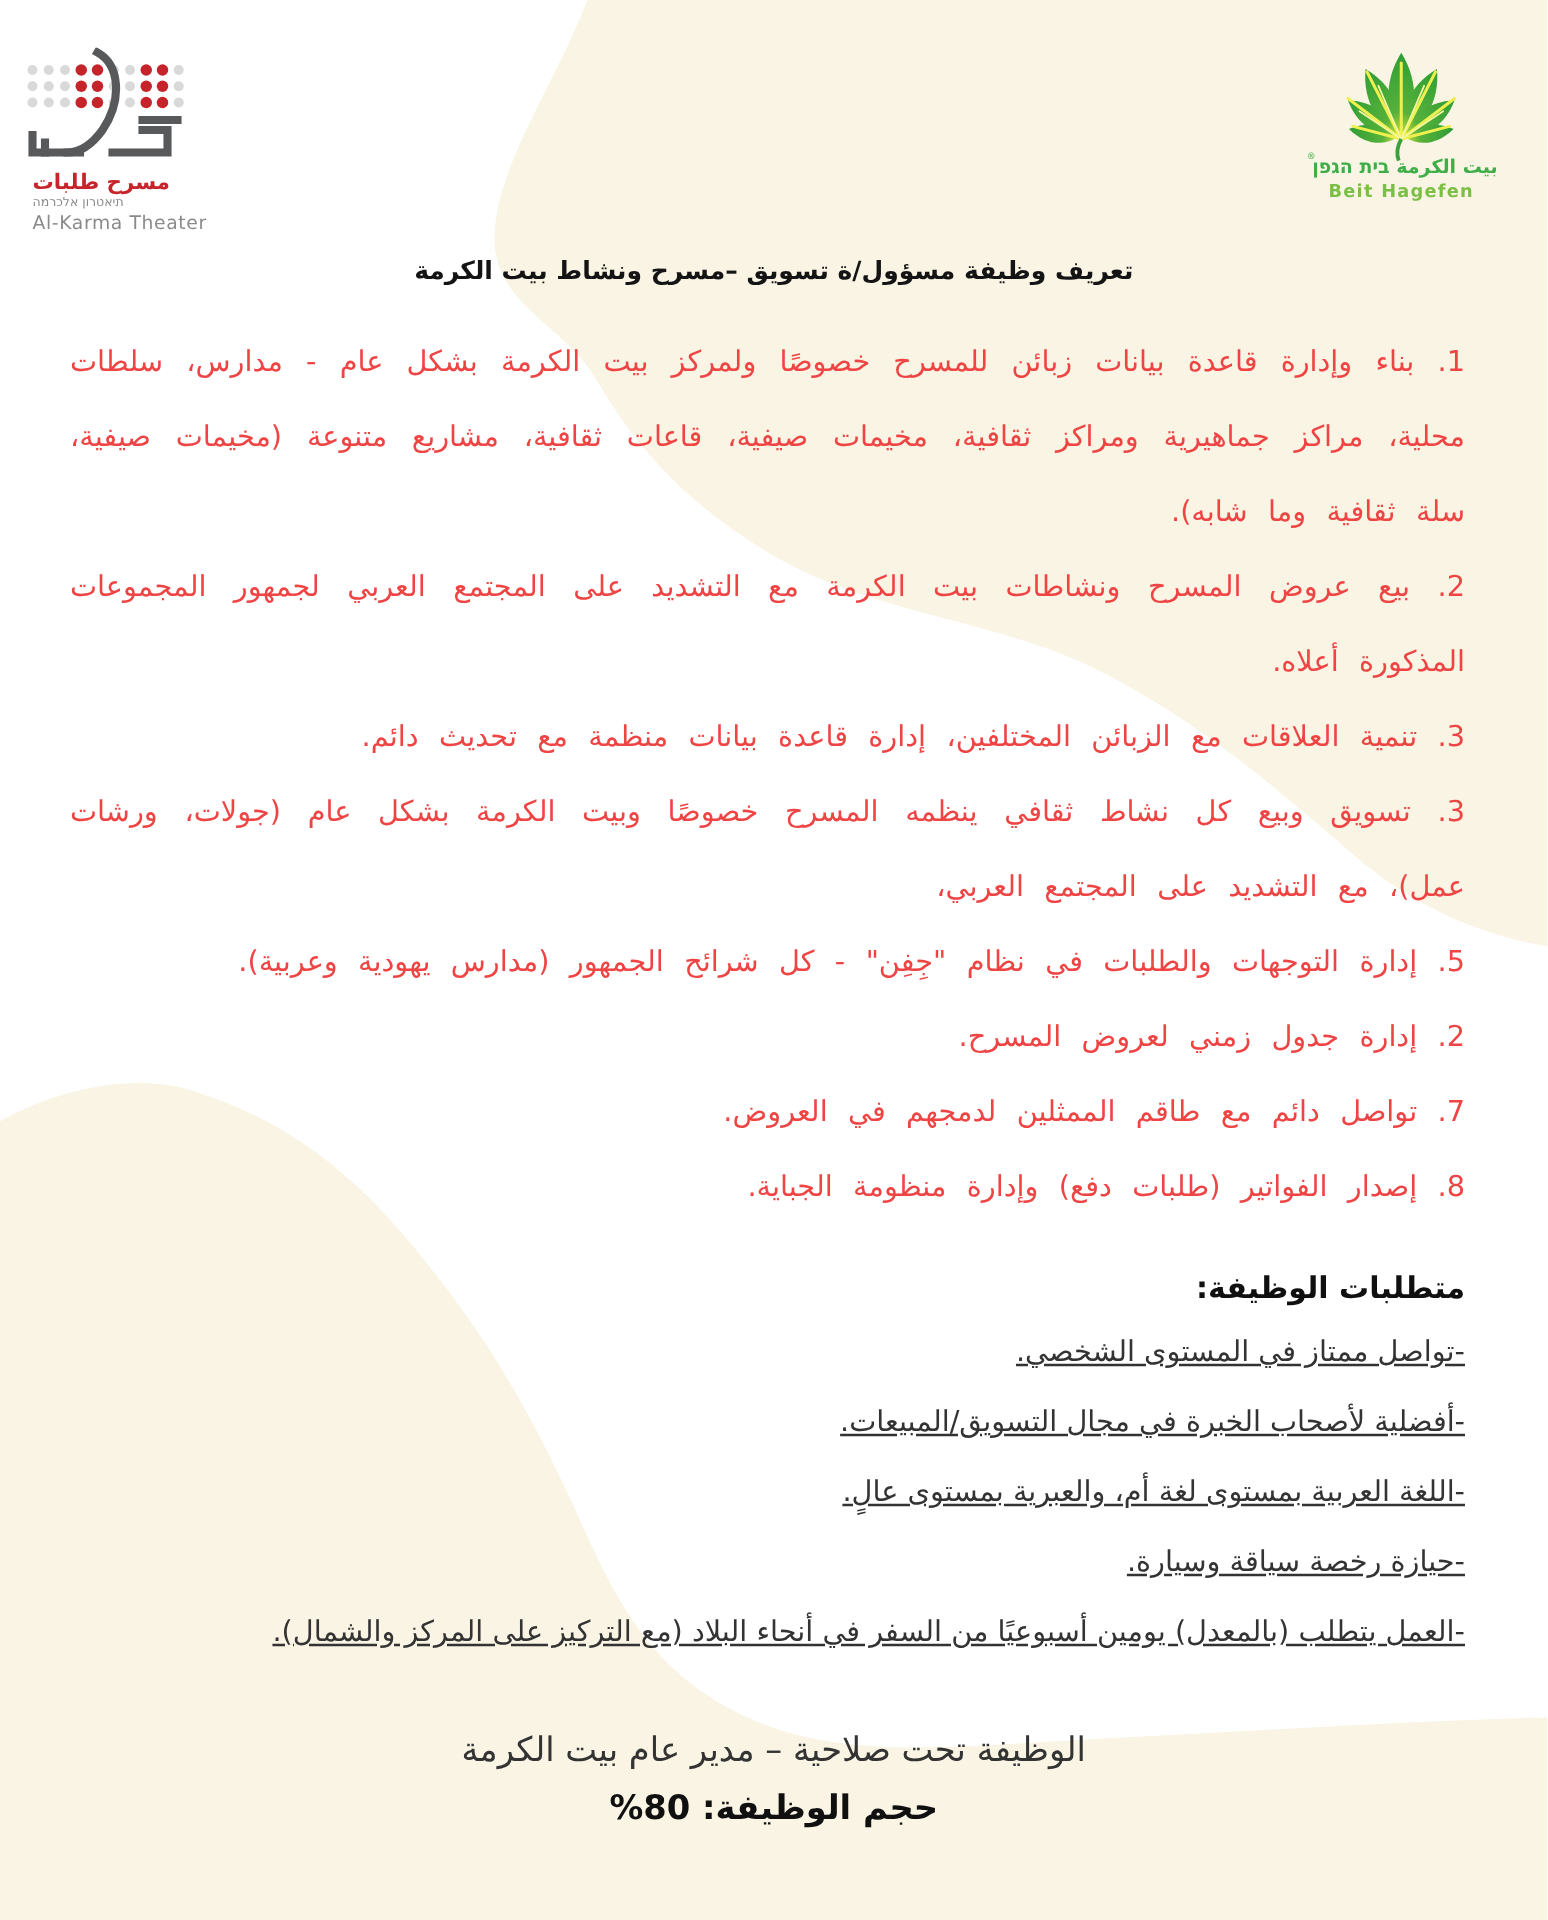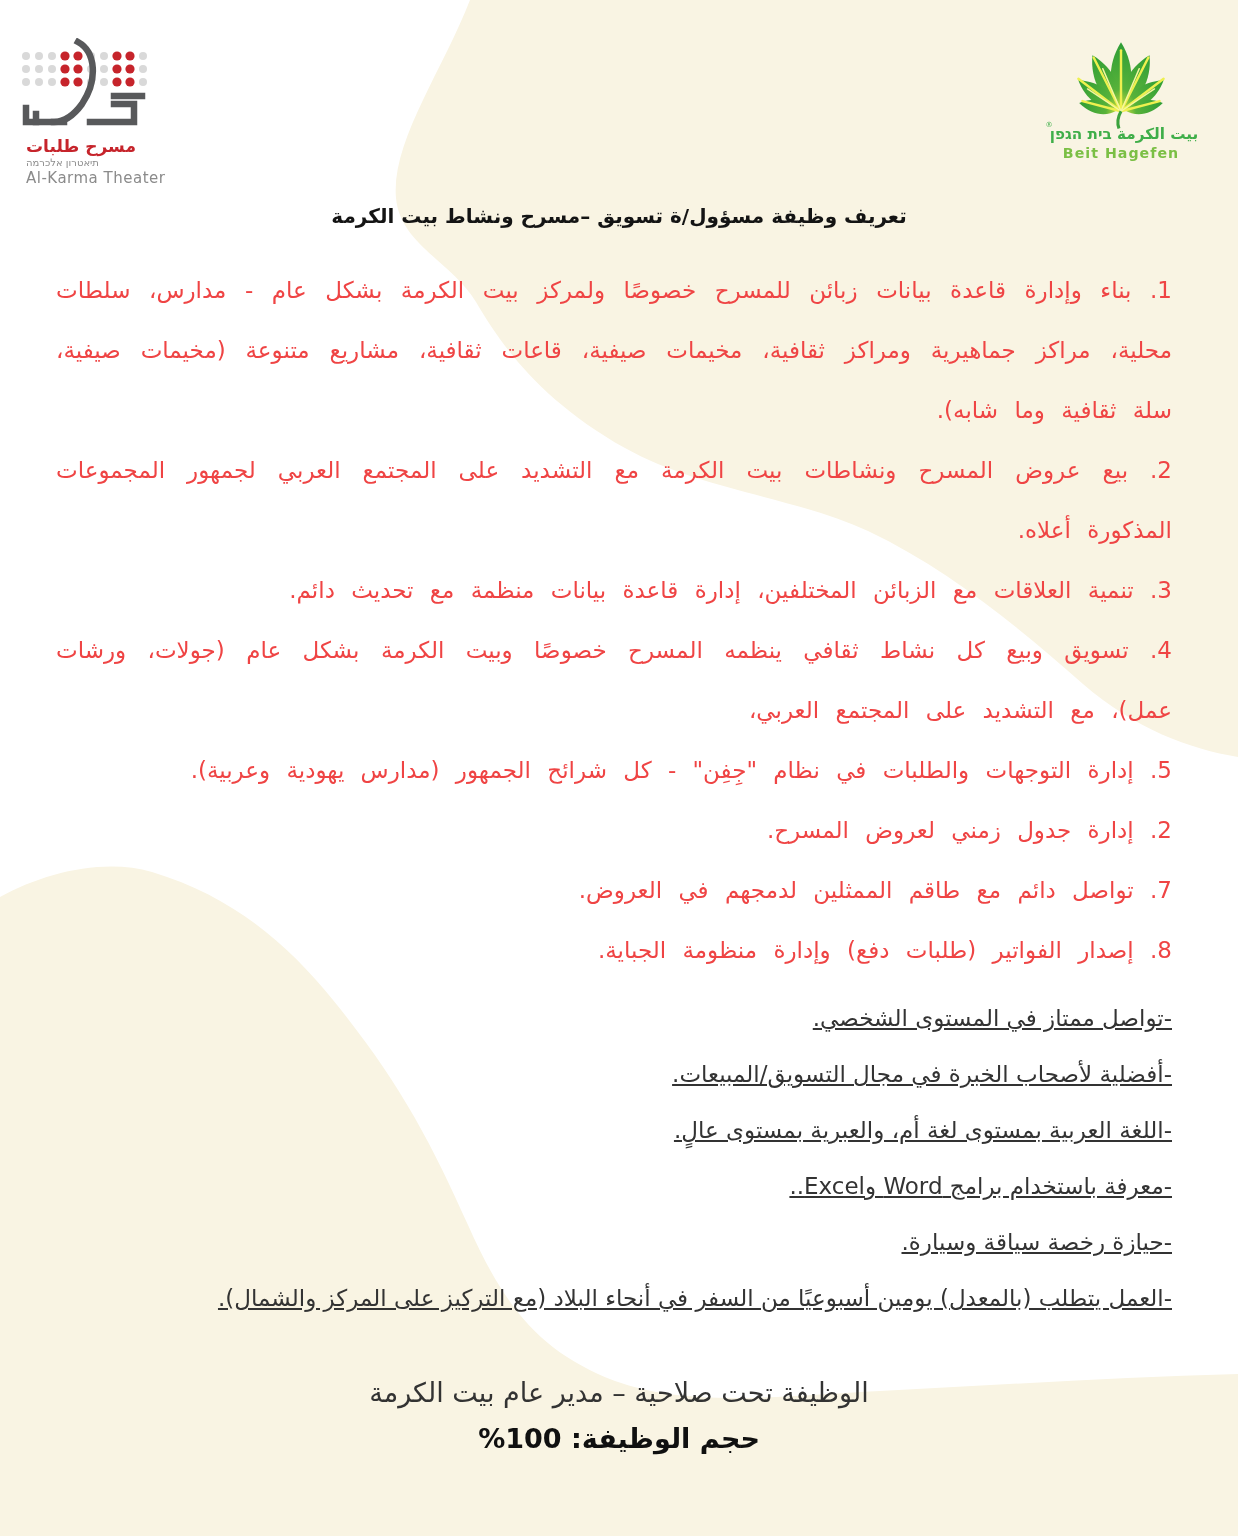--- a/index.html
+++ b/index.html
@@ -149,36 +149,36 @@
     </div>
   </div>
 
   <div class="doc">
     <h1 class="title">تعريف وظيفة مسؤول/ة تسويق –مسرح ونشاط بيت الكرمة</h1>
 
     <div class="duties">
         <p class="duty">1. بناء وإدارة قاعدة بيانات زبائن للمسرح خصوصًا ولمركز بيت الكرمة بشكل عام - مدارس، سلطات محلية، مراكز جماهيرية ومراكز ثقافية، مخيمات صيفية، قاعات ثقافية، مشاريع متنوعة (مخيمات صيفية، سلة ثقافية وما شابه).</p>
         <p class="duty">2. بيع عروض المسرح ونشاطات بيت الكرمة مع التشديد على المجتمع العربي لجمهور المجموعات المذكورة أعلاه.</p>
         <p class="duty">3. تنمية العلاقات مع الزبائن المختلفين، إدارة قاعدة بيانات منظمة مع تحديث دائم.</p>
-        <p class="duty">4. تسويق وبيع كل نشاط ثقافي ينظمه المسرح خصوصًا وبيت الكرمة بشكل عام (جولات، ورشات عمل)، مع التشديد على المجتمع العربي،</p>
+        <p class="duty">3. تسويق وبيع كل نشاط ثقافي ينظمه المسرح خصوصًا وبيت الكرمة بشكل عام (جولات، ورشات عمل)، مع التشديد على المجتمع العربي،</p>
         <p class="duty">5. إدارة التوجهات والطلبات في نظام "جِفِن" - كل شرائح الجمهور (مدارس يهودية وعربية).</p>
         <p class="duty">2. إدارة جدول زمني لعروض المسرح.</p>
         <p class="duty">7. تواصل دائم مع طاقم الممثلين لدمجهم في العروض.</p>
         <p class="duty">8. إصدار الفواتير (طلبات دفع) وإدارة منظومة الجباية.</p>
       </div>
 
+    <div class="reqs-head">متطلبات الوظيفة:</div>
 
     <div class="reqs">
         <p class="req">-تواصل ممتاز في المستوى الشخصي.</p>
         <p class="req">-أفضلية لأصحاب الخبرة في مجال التسويق/المبيعات.</p>
         <p class="req">-اللغة العربية بمستوى لغة أم، والعبرية بمستوى عالٍ.</p>
-        <p class="req">-معرفة باستخدام برامج Word وExcel..</p>
         <p class="req">-حيازة رخصة سياقة وسيارة.</p>
         <p class="req">-العمل يتطلب (بالمعدل) يومين أسبوعيًا من السفر في أنحاء البلاد (مع التركيز على المركز والشمال).</p>
       </div>
 
     <div class="footer">
       <p class="line1">الوظيفة تحت صلاحية – مدير عام بيت الكرمة</p>
-      <p class="line2">حجم الوظيفة: 100%</p>
+      <p class="line2">حجم الوظيفة: 80%</p>
     </div>
   </div>
 
 </div>
 
 </body></html>

